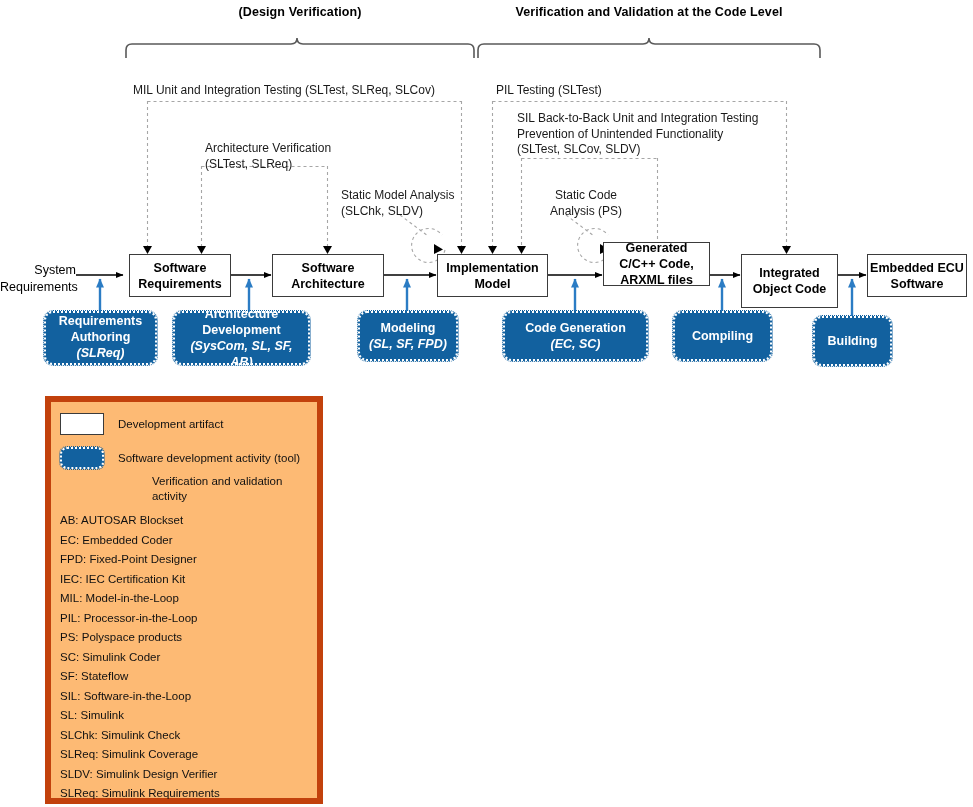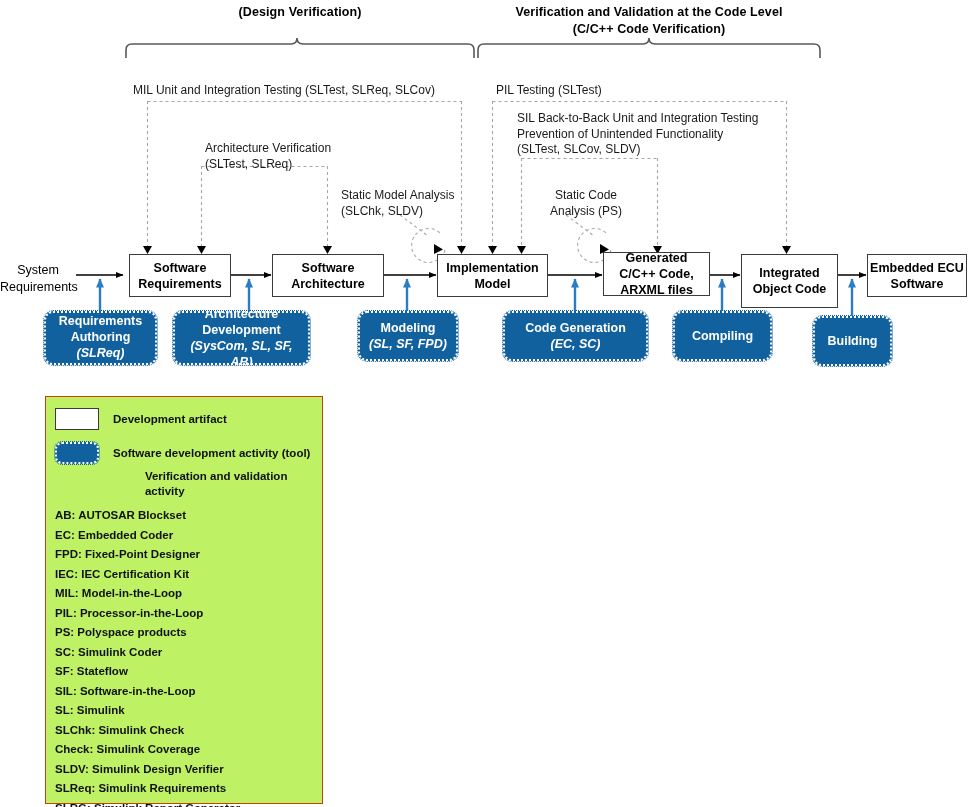--- a/index.html
+++ b/index.html
@@ -88,23 +88,22 @@
     line-height: 17px;
     text-align: right;
     color: #000;
     white-space: pre-line;
   }
 
   
   #legend-box {
     position: absolute;
     box-sizing: border-box;
-    border: 1px solid #c2410c;
-    background: #bef264;
-    font-weight: bold;
+    border: 6px solid #c2410c;
+    background: #fdba74;
   }
   .legend-row {
     position: absolute;
     display: flex;
     align-items: center;
   }
   .legend-text {
     font-size: 11.5px;
     color: #111;
     line-height: 15px;
@@ -226,53 +225,52 @@
       <line x1="55" y1="476" x2="128" y2="476" stroke-dasharray="3,3"></line>
     </g>
     <path d="M126,471.5 L137,476 L126,480.5 z" fill="#000"></path>
   </svg>
 
   <div class="bracket-caption" style="left:126px; top:4px; width:348px;">
     <div>(Design Verification)</div>
   </div>
   <div class="bracket-caption" style="left:478px; top:4px; width:342px;">
     <div>Verification and Validation at the Code Level</div>
-    <div>(C/C++ Code Verification)</div>
   </div>
 
   <div class="vv-label" style="left:133px; top:83px;">MIL Unit and Integration Testing (SLTest, SLReq, SLCov)</div>
 
   <div class="vv-label" style="left:205px; top:141px;">Architecture Verification
 (SLTest, SLReq)</div>
 
   <div class="vv-label" style="left:341px; top:188px;">Static Model Analysis
 (SLChk, SLDV)</div>
 
   <div class="vv-label" style="left:496px; top:83px;">PIL Testing (SLTest)</div>
 
   <div class="vv-label" style="left:517px; top:111px;">SIL Back-to-Back Unit and Integration Testing
 Prevention of Unintended Functionality
 (SLTest, SLCov, SLDV)</div>
 
   <div class="vv-label" style="left:550px; top:188px; text-align:center;">Static Code
 Analysis (PS)</div>
 
-  <div class="plain-label" style="left:0px; top:262px; width:76px;text-align:center;">System
+  <div class="plain-label" style="left:0px; top:262px; width:76px;">System
 Requirements</div>
 
   <div class="artifact" style="left:129px; top:254px; width:102px; height:43px;">Software
 Requirements</div>
 
   <div class="artifact" style="left:272px; top:254px; width:112px; height:43px;">Software
 Architecture</div>
 
   <div class="artifact" style="left:437px; top:254px; width:111px; height:43px;">Implementation
 Model</div>
 
-  <div class="artifact" style="left:603px; top:252px; width:107px; height:44px;">Generated
+  <div class="artifact" style="left:603px; top:242px; width:107px; height:44px;">Generated
 C/C++ Code,
 ARXML files</div>
 
   <div class="artifact" style="left:741px; top:254px; width:97px; height:54px;">Integrated
 Object Code</div>
 
   <div class="artifact" style="left:867px; top:254px; width:100px; height:43px;">Embedded ECU
 Software</div>
 
   <div class="activity" style="left:44px; top:311px; width:113px; height:54px;justify-content:flex-end;">
@@ -328,20 +326,20 @@
         <div>FPD: Fixed-Point Designer</div>
         <div>IEC: IEC Certification Kit</div>
         <div>MIL: Model-in-the-Loop</div>
         <div>PIL: Processor-in-the-Loop</div>
         <div>PS: Polyspace products</div>
         <div>SC: Simulink Coder</div>
         <div>SF: Stateflow</div>
         <div>SIL: Software-in-the-Loop</div>
         <div>SL: Simulink</div>
         <div>SLChk: Simulink Check</div>
-        <div>Check: Simulink Coverage</div>
+        <div>SLReq: Simulink Coverage</div>
         <div>SLDV: Simulink Design Verifier</div>
         <div>SLReq: Simulink Requirements</div>
         <div>SLRG: Simulink Report Generator</div>
       </div>
   </div>
 
 </div>
 
 </body></html>

